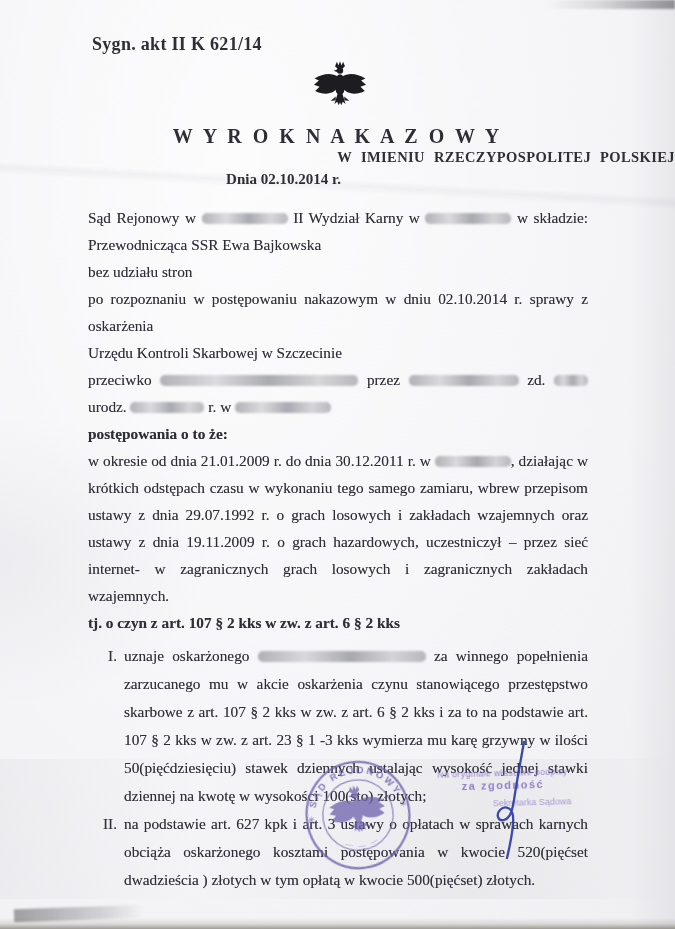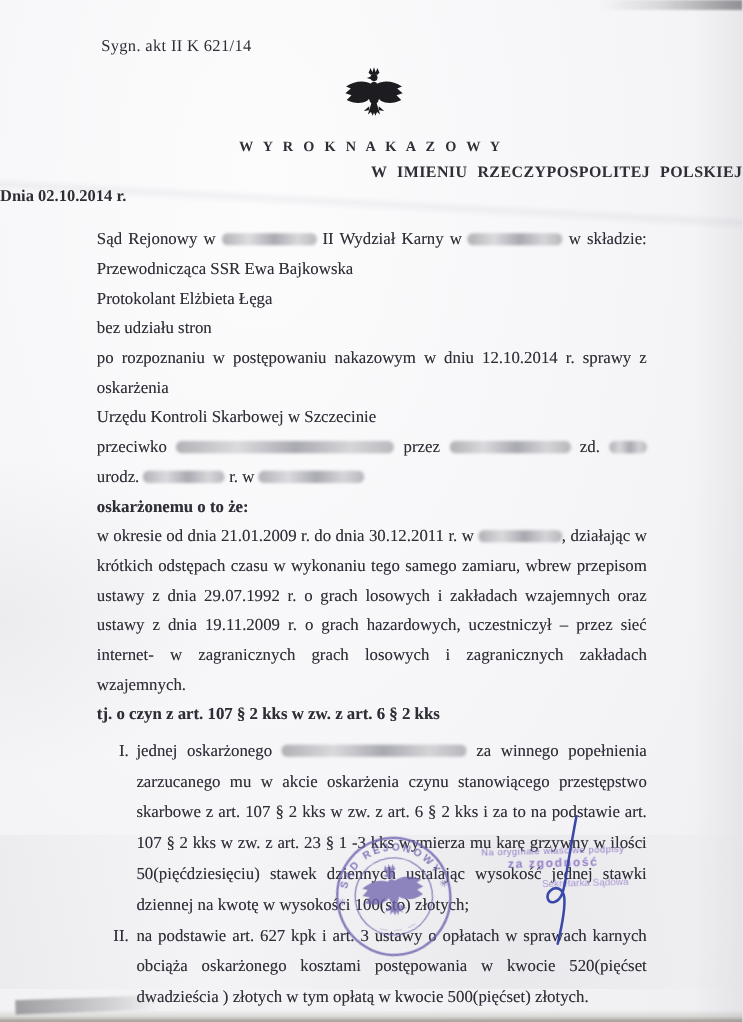--- a/index.html
+++ b/index.html
@@ -25,27 +25,27 @@
     background:linear-gradient(to right, transparent, rgba(50,50,70,0.06));}
   .top-right-edge{position:absolute;top:0;right:0;width:130px;height:9px;pointer-events:none;
     background:linear-gradient(to left, rgba(70,70,75,0.55), rgba(70,70,75,0.15) 60%, transparent);
     filter:blur(1px);}
   .bottom-edge{position:absolute;bottom:0;left:0;width:100%;height:11px;pointer-events:none;
     background:linear-gradient(to bottom, transparent, rgba(110,100,80,0.18) 55%, rgba(75,68,52,0.5) 100%);}
   .bottom-wedge{position:absolute;left:14px;bottom:9px;width:130px;height:13px;pointer-events:none;
     background:linear-gradient(to right, rgba(90,90,95,0.55), rgba(120,120,125,0.25) 70%, transparent);
     transform:rotate(-2deg);filter:blur(1px);}
 
-  .sygn{position:absolute;left:92px;top:34px;font-weight:normal;font-size:15px;letter-spacing:0.3px;}
+  .sygn{position:absolute;left:92px;top:34px;font-weight:bold;font-size:18px;letter-spacing:0.3px;}
   .emblem{position:absolute;left:309px;top:58px;width:62px;height:66px;}
   .title{position:absolute;left:0;top:125px;width:675px;text-align:center;
-    font-weight:bold;font-size:13px;letter-spacing:3px;}
+    font-weight:bold;font-size:20px;letter-spacing:3px;}
   .subtitle{position:absolute;left:0;top:149px;width:675px;text-align:right;
     font-weight:bold;font-size:14.5px;letter-spacing:0.4px;word-spacing:5px;}
-  .dateline{position:absolute;left:0;top:171px;width:567px;text-align:left;
+  .dateline{position:absolute;left:0;top:171px;width:567px;text-align:center;
     font-weight:bold;font-size:15px;}
 
   .docbody{position:absolute;left:88px;top:204px;width:500px;
     font-size:15.3px;line-height:27px;
     text-shadow:0 0 0.4px rgba(40,40,60,0.45);}
   .line{white-space:normal;}
   .stretch{text-align:justify;text-align-last:justify;}
   .just{text-align:justify;font-family:Liberation Serif, serif;}
   .bold{font-weight:bold;}
 
@@ -110,50 +110,49 @@
 
   <div class="docbody">
     <div class="line stretch">
       <span>Sąd Rejonowy w</span>
       <span class="redact" style="width:86px"></span>
       <span>II Wydział Karny w</span>
       <span class="redact" style="width:86px"></span>
       <span>w składzie:</span>
     </div>
     <div class="line">Przewodnicząca  SSR  Ewa Bajkowska</div>
-    <div class="line">Protokolant   Elżbieta Łęga</div>
     <div class="line">bez udziału stron</div>
-    <div class="line stretch">po rozpoznaniu w postępowaniu nakazowym w dniu 12.10.2014 r. sprawy z oskarżenia</div>
+    <div class="line stretch">po rozpoznaniu w postępowaniu nakazowym w dniu 02.10.2014 r. sprawy z oskarżenia</div>
     <div class="line">Urzędu Kontroli Skarbowej w Szczecinie</div>
     <div class="line stretch">
       <span>przeciwko</span>
       <span class="redact" style="width:198px"></span>
       <span>przez</span>
       <span class="redact" style="width:110px"></span>
       <span>zd.</span>
       <span class="redact" style="width:34px"></span>
     </div>
     <div class="line">
       <span>urodz.</span>
       <span class="redact" style="width:74px"></span>
       <span>r. w</span>
       <span class="redact" style="width:96px"></span>
     </div>
-    <div class="line bold">oskarżonemu  o to że:</div>
+    <div class="line bold">postępowania  o to że:</div>
     <div class="just">
       <span>w okresie od dnia 21.01.2009 r. do dnia 30.12.2011 r. w</span>
       <span class="redact" style="width:76px"></span><span>, działając w krótkich odstępach czasu w wykonaniu tego samego zamiaru, wbrew przepisom ustawy z dnia 29.07.1992 r. o grach  losowych i zakładach wzajemnych  oraz ustawy z dnia 19.11.2009 r.  o grach hazardowych, uczestniczył – przez sieć internet- w zagranicznych grach losowych i zagranicznych zakładach wzajemnych.</span>
     </div>
     <div class="line bold">tj. o czyn z art. 107 § 2 kks w zw. z art. 6 § 2 kks</div>
 
     <div class="vlist">
       <div class="vitem">
         <div class="vnum">I.</div>
         <div class="vtext">
-          <span>jednej  oskarżonego</span>
+          <span>uznaje  oskarżonego</span>
           <span class="redact" style="width:168px"></span>
           <span>za  winnego  popełnienia zarzucanego mu w akcie oskarżenia czynu stanowiącego przestępstwo skarbowe z art. 107 § 2 kks  w zw. z art. 6 § 2 kks i za to na podstawie art. 107 § 2 kks  w zw. z art. 23 § 1 -3 kks  wymierza mu karę grzywny  w ilości 50(pięćdziesięciu)  stawek dziennych ustalając  wysokość jednej stawki dziennej na kwotę  w wysokości 100(sto) złotych;</span>
         </div>
       </div>
       <div class="vitem">
         <div class="vnum">II.</div>
         <div class="vtext">na podstawie art. 627 kpk i art. 3  ustawy o opłatach w sprawach  karnych obciąża oskarżonego kosztami postępowania  w kwocie 520(pięćset dwadzieścia ) złotych w tym opłatą w kwocie  500(pięćset) złotych.</div>
       </div>
     </div>
   </div>

